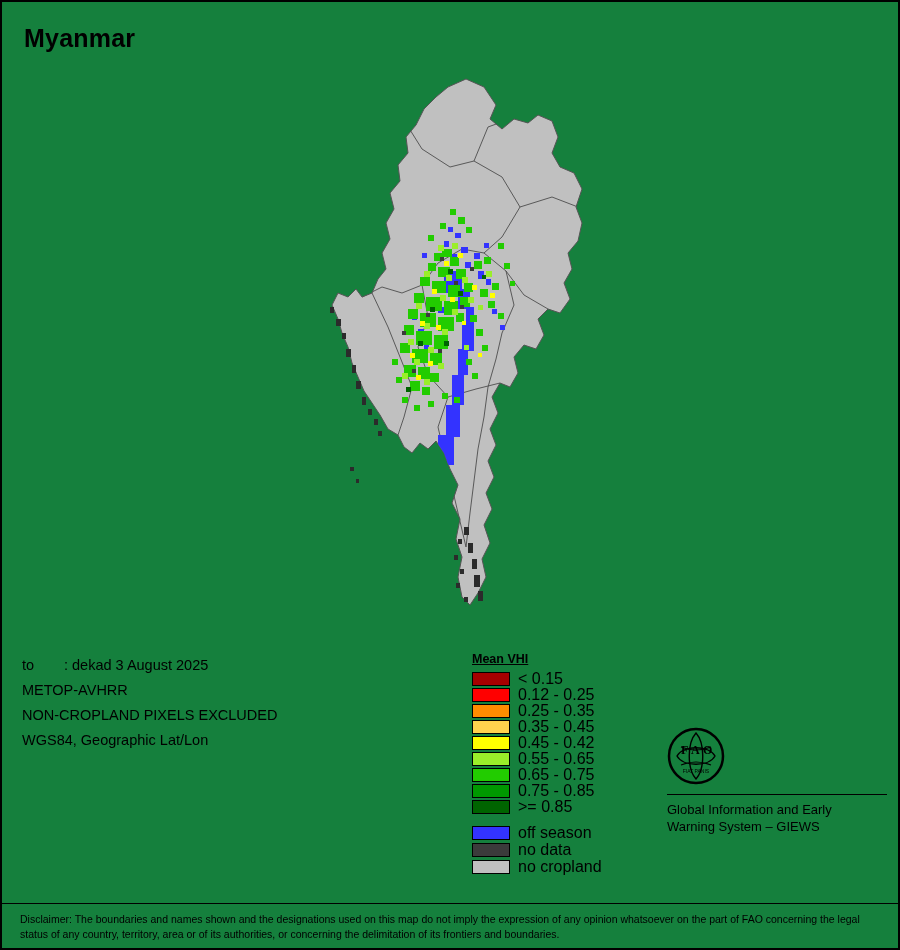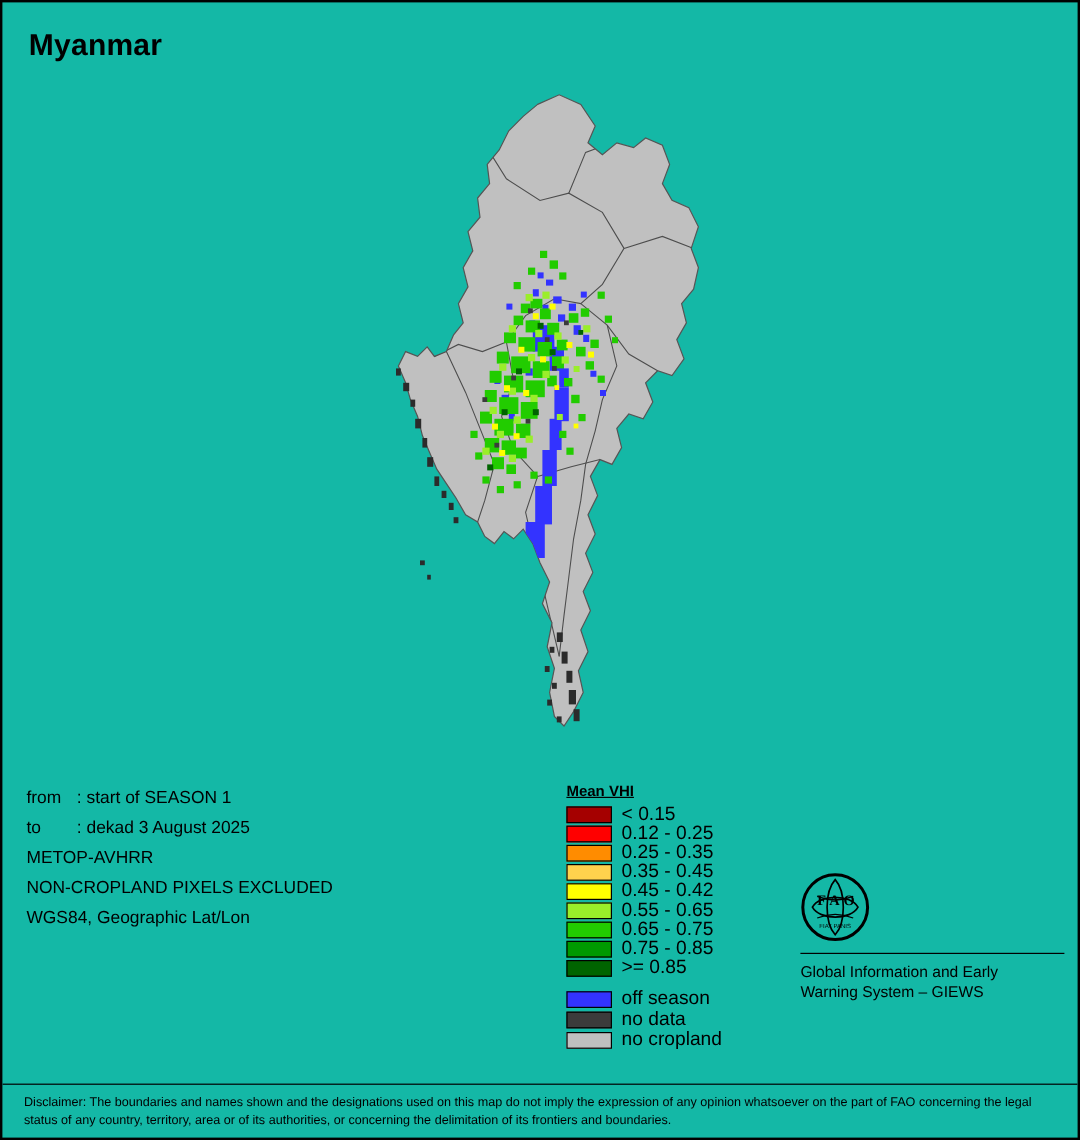--- a/index.html
+++ b/index.html
@@ -7,21 +7,21 @@
     padding: 0;
     background: #ffffff;
   }
   body {
     font-family: "Liberation Sans", sans-serif;
   }
   #page {
     position: relative;
     width: 900px;
     height: 950px;
-    background: #14b8a6;
+    background: #15803d;
     border: 2px solid #000000;
     box-sizing: border-box;
     overflow: hidden;
   }
   #title {
     position: absolute;
     left: 22px;
     top: 22px;
     font-size: 25px;
     font-weight: bold;
@@ -380,23 +380,20 @@
         <rect x="202" y="498" width="4" height="5"></rect>
         <rect x="208" y="512" width="4" height="5"></rect>
         <rect x="204" y="526" width="4" height="5"></rect>
         <rect x="212" y="540" width="4" height="5"></rect>
       </g>
     </svg>
   </div>
 
   <div id="info-block">
     <div class="info-row">
-      <span class="lbl">from</span><span>: start of SEASON 1</span>
-    </div>
-    <div class="info-row">
       <span class="lbl">to</span><span>: dekad 3 August 2025</span>
     </div>
     <div class="info-line">METOP-AVHRR</div>
     <div class="info-line">NON-CROPLAND PIXELS EXCLUDED</div>
     <div class="info-line">WGS84, Geographic Lat/Lon</div>
   </div>
 
   <div id="legend">
     <div id="legend-title">Mean VHI</div>
     <div id="legend-classes">

